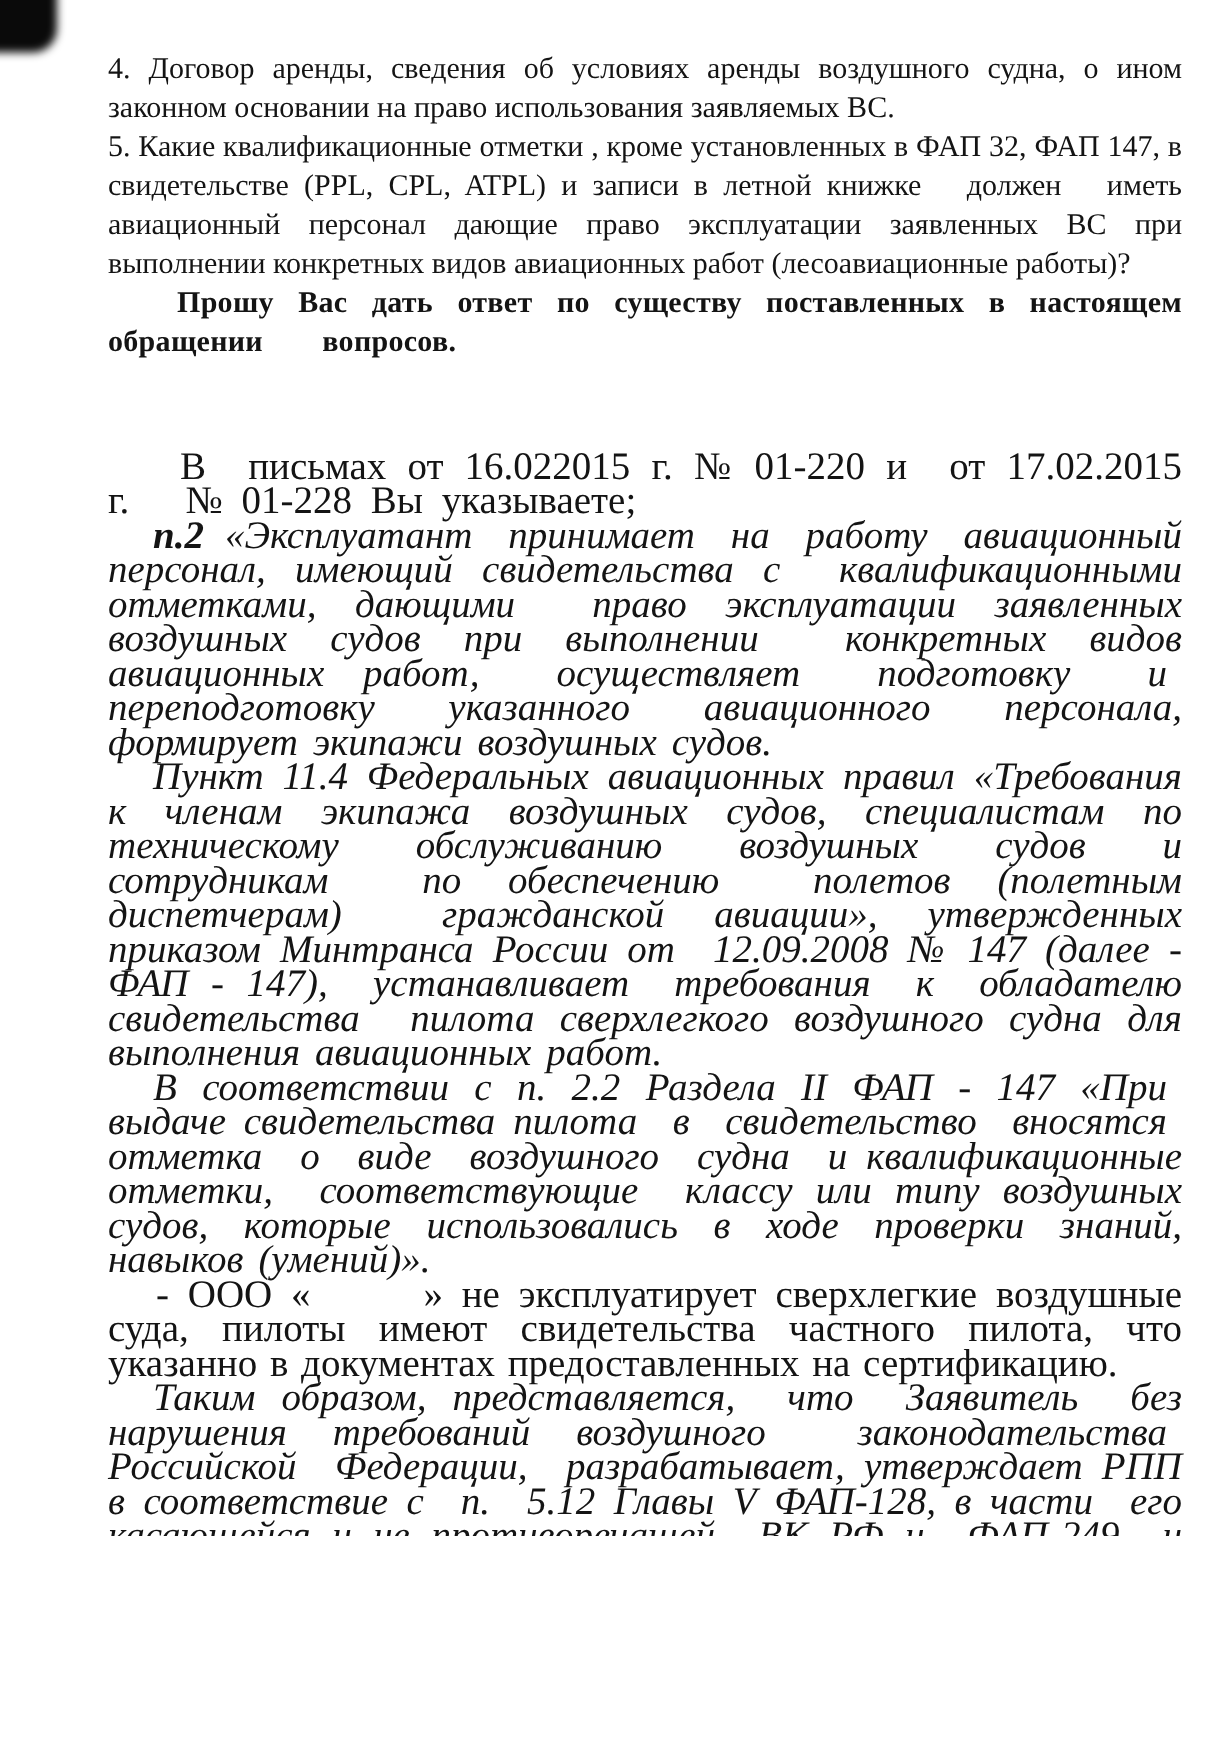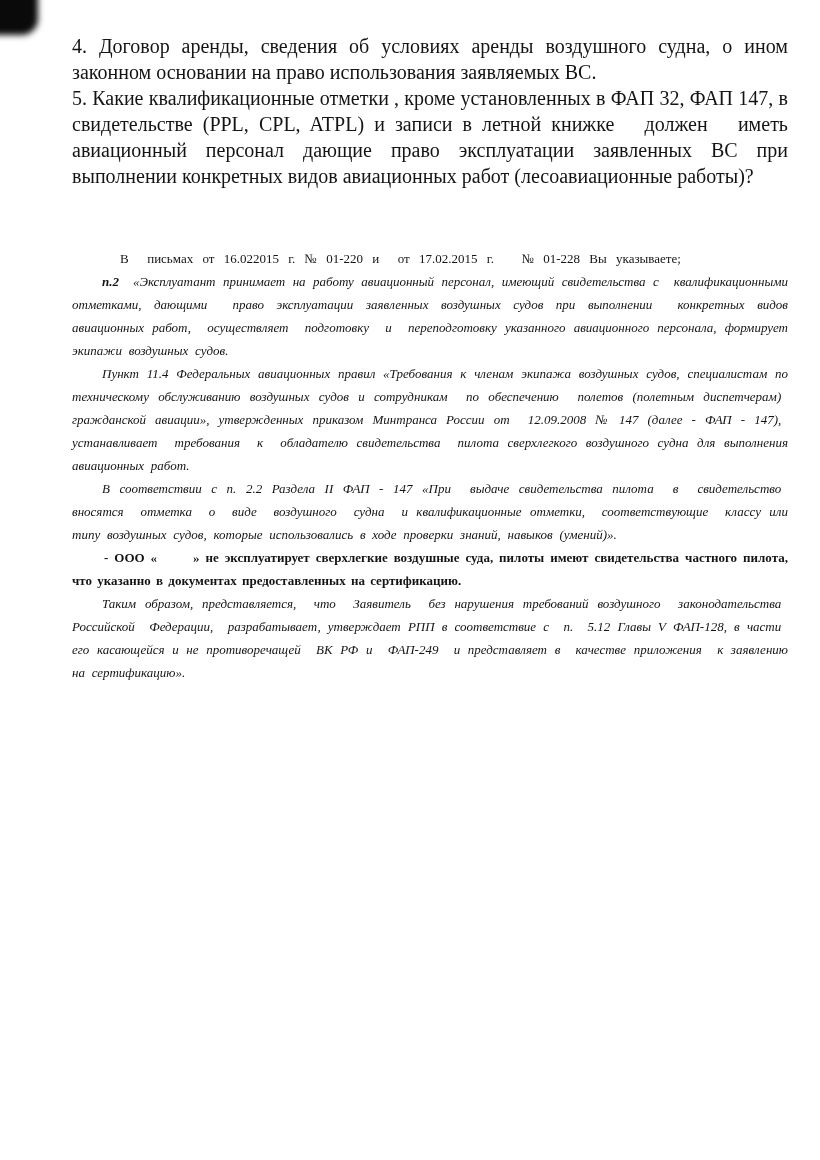--- a/index.html
+++ b/index.html
@@ -44,39 +44,39 @@
     line-height: 26px;
   }
   .request {
     font-weight: bold;
     text-indent: 46px;
     word-spacing: 8px;
     letter-spacing: 0.2px;
   }
   
   .low p {
-    font-size: 13px;
+    font-size: 26px;
     line-height: 23px;
   }
   .letters {
     margin-top: 58px !important;
     text-indent: 48px;
     word-spacing: 6px;
   }
   .quote {
     font-style: italic;
     text-indent: 30px;
     word-spacing: 3.5px;
   }
   .quote .q-label {
     font-weight: bold;
     margin-right: 14px;
   }
   .bold-note {
-    font-weight: bold;
+    font-weight: normal;
     text-indent: 32px;
     word-spacing: 2px;
   }
   .p3-para {
     margin-top: 26px !important;
     text-indent: 50px;
   }
   .page-number {
     position: absolute;
     top: 1086px;
@@ -90,20 +90,21 @@
 
 <div class="page">
 
   <div class="corner-blob"></div>
 
   <div class="content">
 
     <div class="top-block">
       <p>4. Договор аренды, сведения об условиях аренды воздушного судна, о ином законном основании на право использования заявляемых ВС.</p>
       <p>5. Какие квалификационные отметки , кроме установленных в ФАП 32, ФАП 147, в свидетельстве (PPL, CPL, ATPL) и записи в летной книжке&nbsp;&nbsp; должен&nbsp;&nbsp; иметь авиационный персонал дающие право эксплуатации заявленных ВС при выполнении конкретных видов авиационных работ (лесоавиационные работы)?</p>
+      <p class="request">Прошу Вас дать ответ по существу поставленных в настоящем обращении&nbsp;&nbsp; вопросов.</p>
     </div>
 
     <div class="low">
       <p class="letters">В&nbsp; письмах от 16.022015 г. № 01-220 и&nbsp; от 17.02.2015 г.&nbsp;&nbsp; № 01-228 Вы указываете;</p>
 
       <p class="quote"><span class="q-label">п.2</span><span>«Эксплуатант принимает на работу авиационный персонал, имеющий свидетельства с&nbsp; квалификационными отметками, дающими&nbsp; право эксплуатации заявленных воздушных судов при выполнении&nbsp; конкретных видов авиационных работ,&nbsp; осуществляет&nbsp; подготовку&nbsp; и&nbsp; переподготовку указанного авиационного персонала, формирует экипажи воздушных судов.</span></p>
 
       <p class="quote">Пункт 11.4 Федеральных авиационных правил «Требования к членам экипажа воздушных судов, специалистам по техническому обслуживанию воздушных судов и сотрудникам&nbsp; по обеспечению&nbsp; полетов (полетным диспетчерам)&nbsp; гражданской авиации», утвержденных приказом Минтранса России от&nbsp; 12.09.2008 № 147 (далее - ФАП - 147),&nbsp; устанавливает&nbsp; требования&nbsp; к&nbsp; обладателю свидетельства&nbsp; пилота сверхлегкого воздушного судна для выполнения авиационных работ.</p>
 
       <p class="quote">В соответствии с п. 2.2 Раздела II ФАП - 147 «При&nbsp; выдаче свидетельства пилота&nbsp; в&nbsp; свидетельство&nbsp; вносятся&nbsp; отметка&nbsp; о&nbsp; виде&nbsp; воздушного&nbsp; судна&nbsp; и квалификационные отметки,&nbsp; соответствующие&nbsp; классу или типу воздушных судов, которые использовались в ходе проверки знаний, навыков (умений)».</p>

